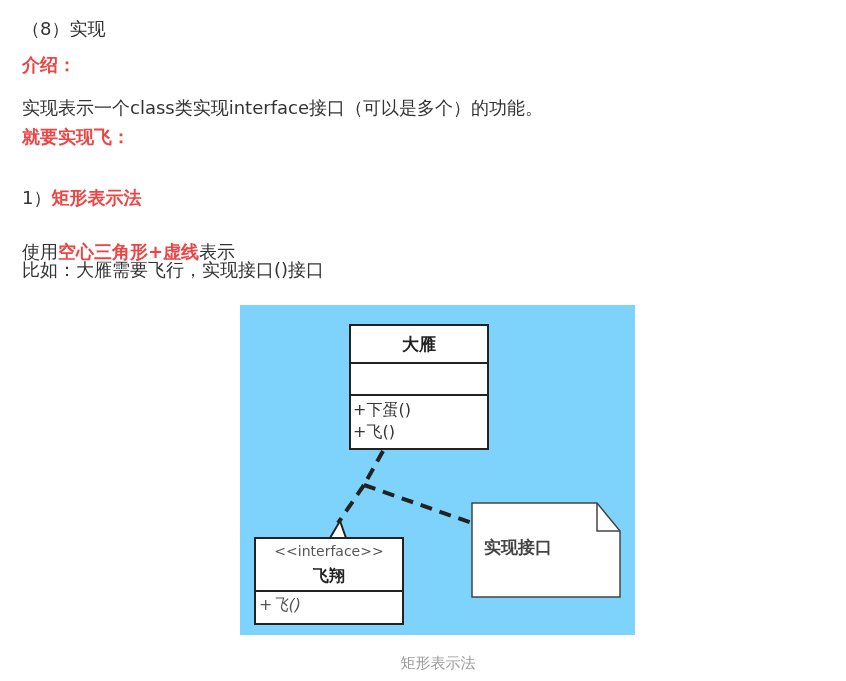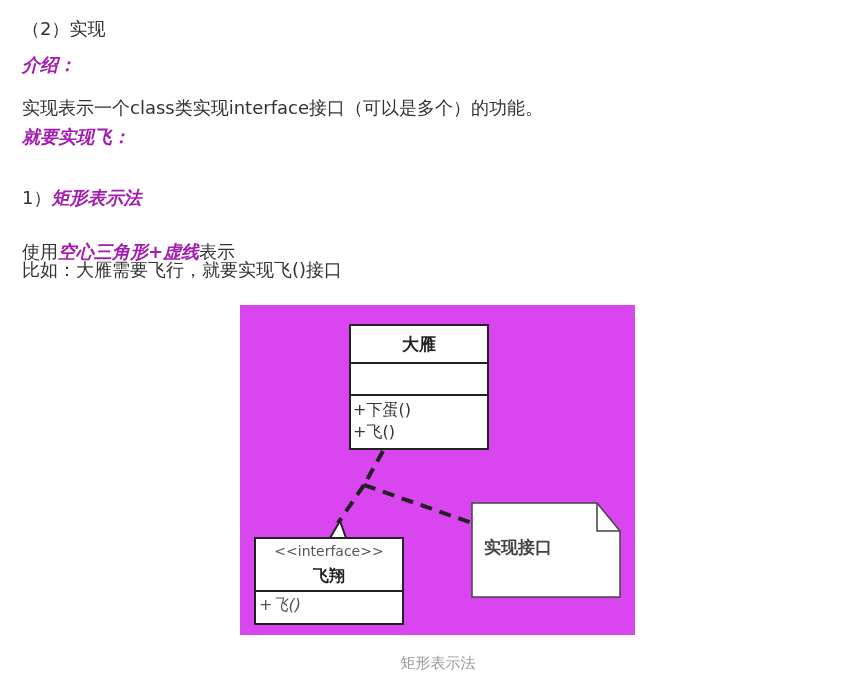--- a/index.html
+++ b/index.html
@@ -2,40 +2,40 @@
 <html><head>
   <meta charset="utf-8">
   <style>
     html, body { margin: 0; padding: 0; background: #ffffff; }
     body {
       width: 846px; height: 681px; position: relative; overflow: hidden;
       font-family: "DejaVu Sans", "Liberation Sans", sans-serif;
       color: #333333;
     }
     .line { position: absolute; left: 22px; font-size: 18px; line-height: 24px; white-space: nowrap; }
-    .bold { font-weight: bold; color: #a21caf; font-style: italic; }
+    .bold { font-weight: bold; color: #ef4444; }
     .caption { position: absolute; left: 0; width: 876px; top: 654px; text-align: center; font-size: 15px; color: #999999; }
-    .diagram { position: absolute; left: 240px; top: 305px; width: 395px; height: 330px; background: #d946ef; }
+    .diagram { position: absolute; left: 240px; top: 305px; width: 395px; height: 330px; background: #7dd3fc; }
     svg text { font-family: "DejaVu Sans", sans-serif; }
   </style>
 </head>
 <body>
 
-<div class="line" style="top:17px;">（2）实现</div>
+<div class="line" style="top:17px;">（8）实现</div>
 <div class="line bold" style="top:53px;">介绍：</div>
 <div class="line" style="top:96px;">实现表示一个class类实现interface接口（可以是多个）的功能。</div>
 <div class="line bold" style="top:125px;">就要实现飞：</div>
 
 <div class="line" style="top:186px;">
   <span>1）</span><span class="bold">矩形表示法</span>
 </div>
 <div class="line" style="top:222px;margin-top:18px;">
   <span>使用</span><span class="bold">空心三角形+虚线</span><span>表示</span>
 </div>
-<div class="line" style="top:258px;">比如：大雁需要飞行，就要实现飞()接口</div>
+<div class="line" style="top:258px;">比如：大雁需要飞行，实现接口()接口</div>
 
 <div class="diagram">
   <svg width="395" height="330" viewBox="0 0 395 330" xmlns="http://www.w3.org/2000/svg">
 
     <g>
       <rect x="110" y="20" width="138" height="124" fill="#fff" stroke="#222" stroke-width="2"></rect>
       <line x1="110" y1="58" x2="248" y2="58" stroke="#222" stroke-width="2"></line>
       <line x1="110" y1="90" x2="248" y2="90" stroke="#222" stroke-width="2"></line>
       <text x="179" y="45" text-anchor="middle" font-size="17" font-weight="bold" fill="#222">大雁</text>
       <text x="113" y="110" font-size="16" fill="#333">+下蛋()</text>

